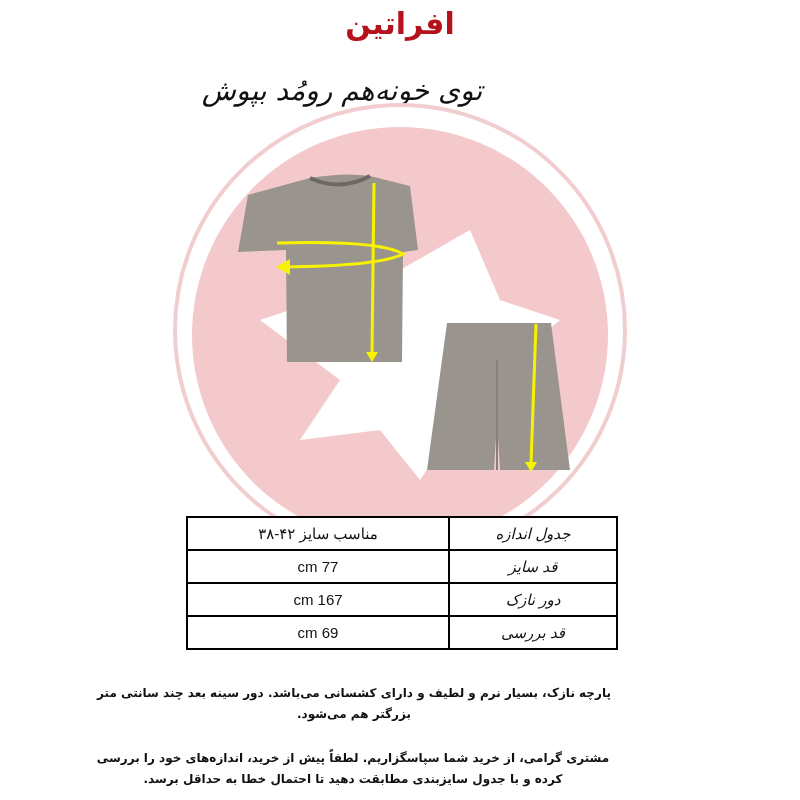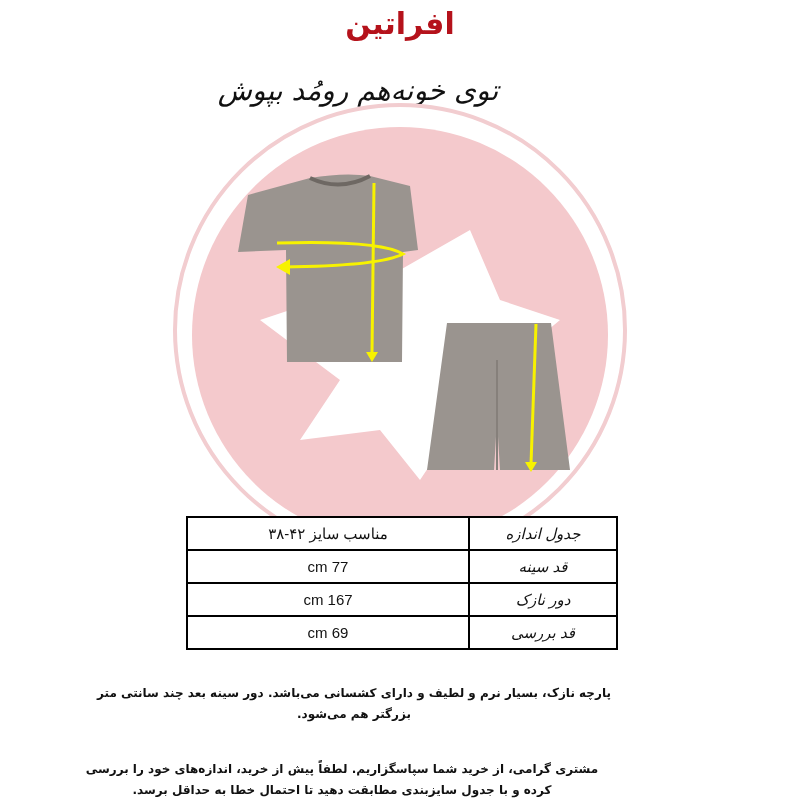--- a/index.html
+++ b/index.html
@@ -6,32 +6,32 @@
   body {
     width: 800px; height: 800px; background: #ffffff; position: relative; overflow: hidden;
     font-family: "DejaVu Sans", sans-serif; color: #000;
   }
   .logo {
     position: absolute; top: 6px; left: 0; width: 800px; text-align: center;
     font-family: "DejaVu Sans", sans-serif; font-weight: bold; font-size: 30px; color: #b5121b;
     direction: rtl; letter-spacing: -1px;
   }
   .slogan {
-    position: absolute; top: 74px; left: 16px; width: 684px; text-align: center;
+    position: absolute; top: 74px; left: 0; width: 684px; text-align: center;
     font-family: "DejaVu Serif", serif; font-style: italic; font-size: 28px; color: #111;
     direction: rtl;
   }
   .illustration { position: absolute; left: 0; top: 0; width: 800px; height: 800px; }
   .size-table {
     position: absolute; left: 186px; top: 516px; width: 432px;
     border-collapse: collapse; background: #fff; direction: rtl;
     font-family: "Liberation Sans", sans-serif; font-size: 15px;
   }
   .size-table td {
-    border: 2px solid #000; height: 31px; padding: 0 10px; text-align: center; color: #111;
+    border: 2px solid #000; height: 31px; padding: 0 20px; text-align: center; color: #111;
   }
   .size-table td.label { width: 126px; font-style: italic; }
   .desc {
     position: absolute; right: 186px; width: 520px; direction: rtl; text-align: center;
     font-family: "DejaVu Sans", sans-serif; font-weight: bold; font-size: 12px; line-height: 21px; color: #111;
   }
   .desc.p1 { top: 683px; }
   .desc.p2 { top: 747px; }
 </style>
 </head>
@@ -70,28 +70,28 @@
   </g>
 </svg>
 
 <table class="size-table">
   <tbody>
       <tr>
     <td class="label">جدول اندازه</td>
     <td>مناسب سایز ۴۲-۳۸</td>
   </tr>
   <tr>
-    <td class="label">قد سینه</td>
+    <td class="label">قد سایز</td>
     <td>77 cm</td>
   </tr>
   <tr>
     <td class="label">دور نازک</td>
     <td>167 cm</td>
   </tr>
   <tr>
     <td class="label">قد بررسی</td>
     <td>69 cm</td>
   </tr>
 </tbody>
   </table>
 
 <p class="desc p1" style="margin:0">پارچه نازک، بسیار نرم و لطیف و دارای کشسانی می‌باشد. دور سینه بعد چند سانتی متر بزرگتر هم می‌شود.</p>
-<p class="desc p2" style="margin:12px">مشتری گرامی، از خرید شما سپاسگزاریم. لطفاً پیش از خرید، اندازه‌های خود را بررسی کرده و با جدول سایزبندی مطابقت دهید تا احتمال خطا به حداقل برسد.</p>
+<p class="desc p2" style="margin:1px">مشتری گرامی، از خرید شما سپاسگزاریم. لطفاً پیش از خرید، اندازه‌های خود را بررسی کرده و با جدول سایزبندی مطابقت دهید تا احتمال خطا به حداقل برسد.</p>
 
 </body></html>

